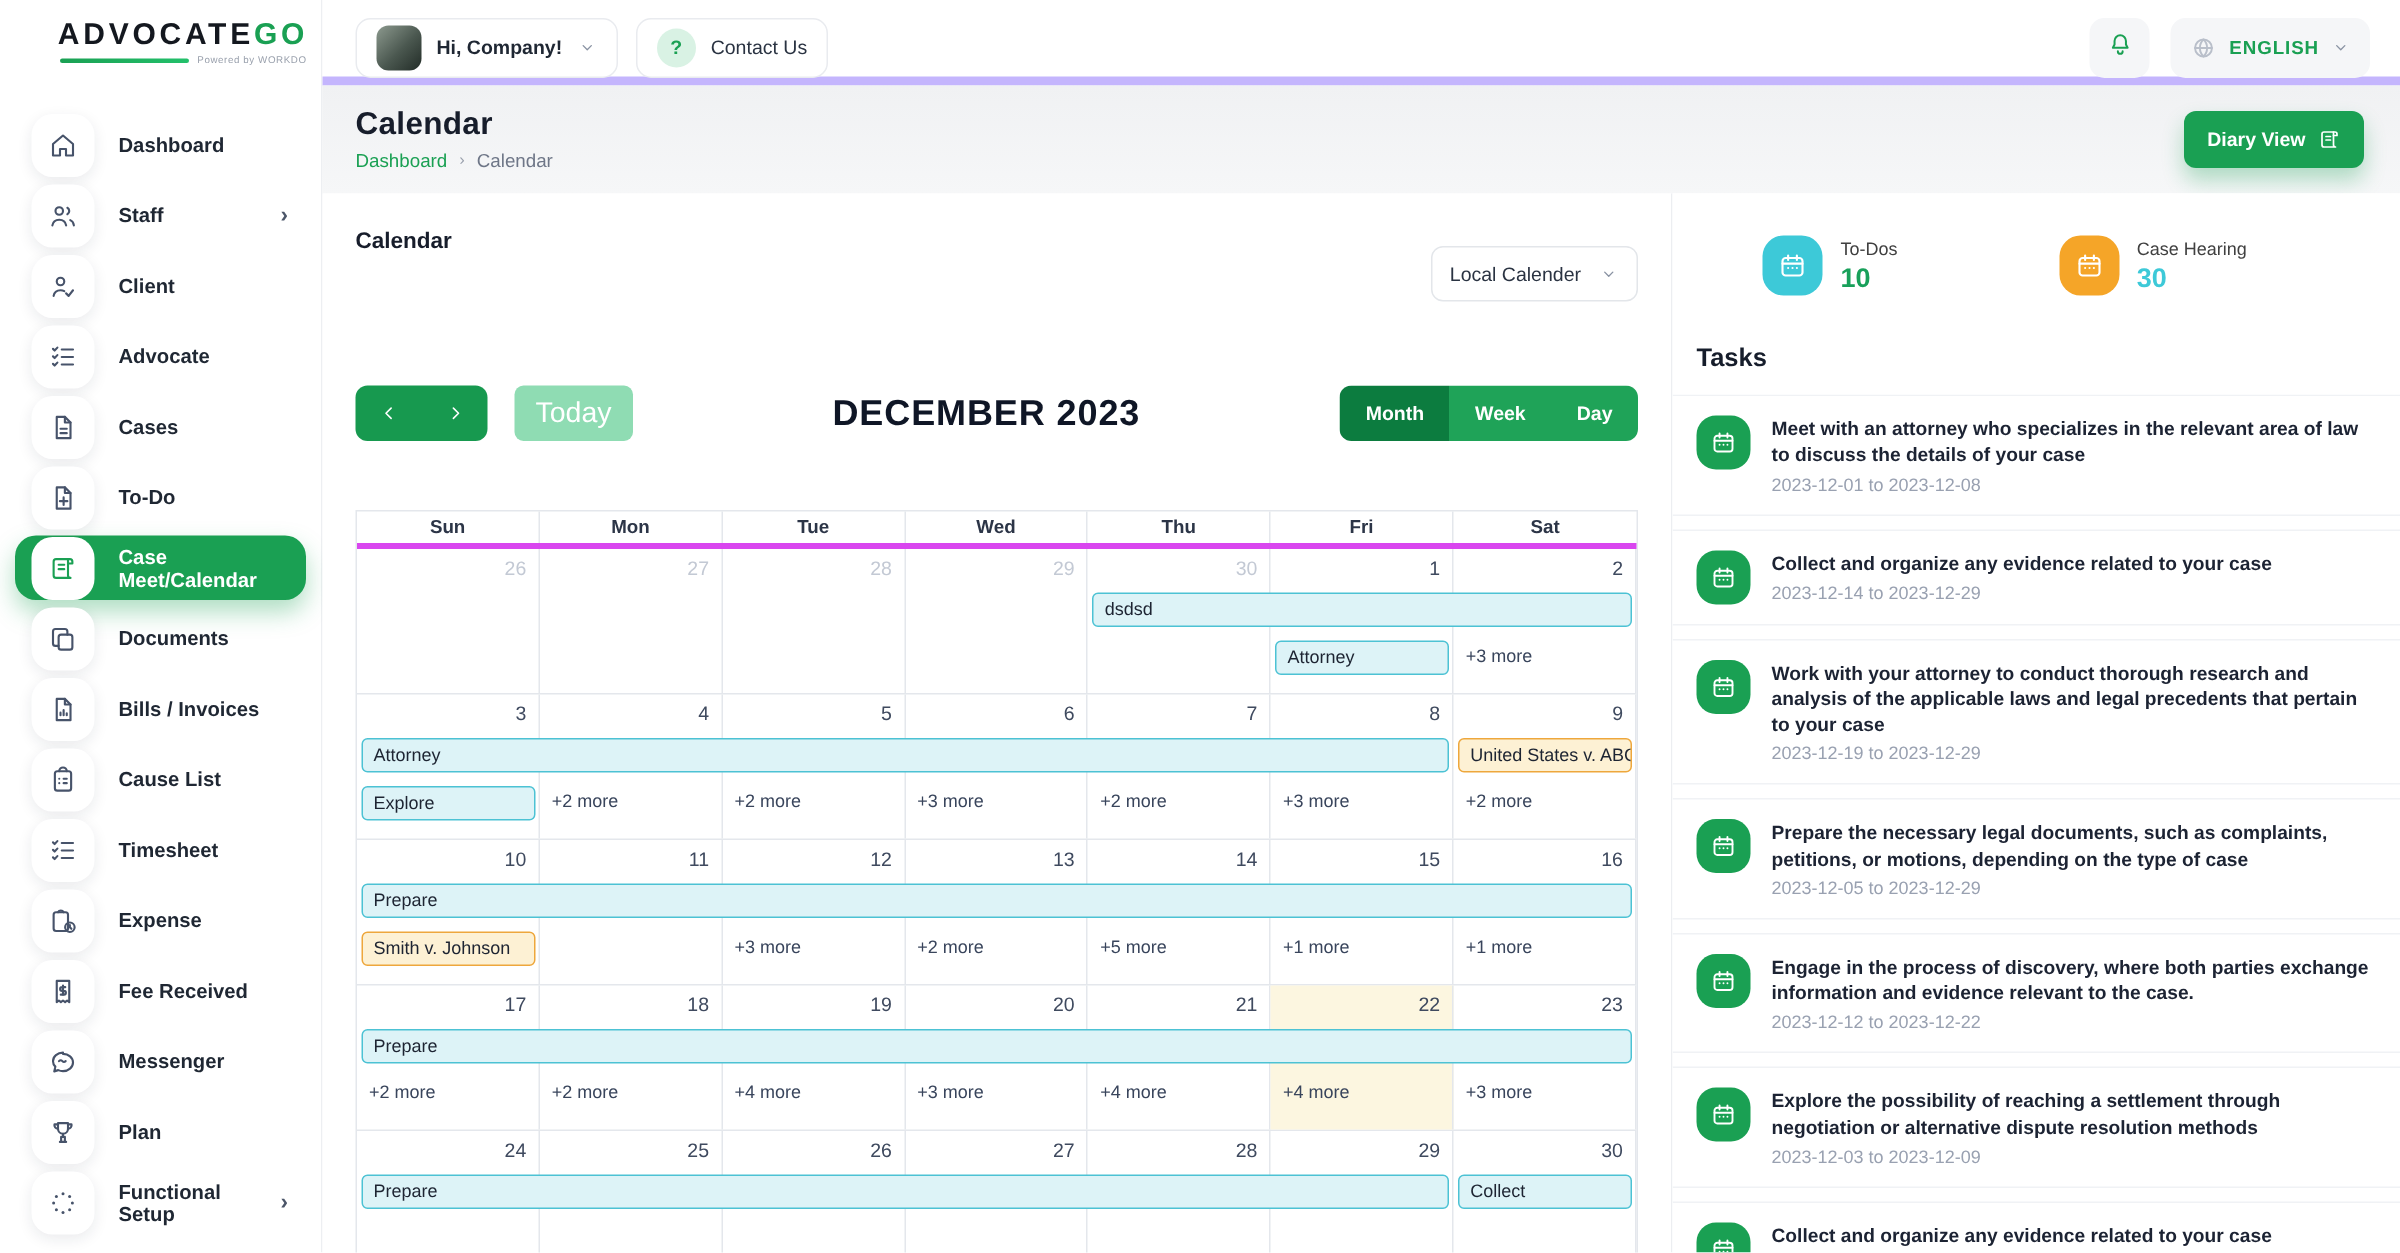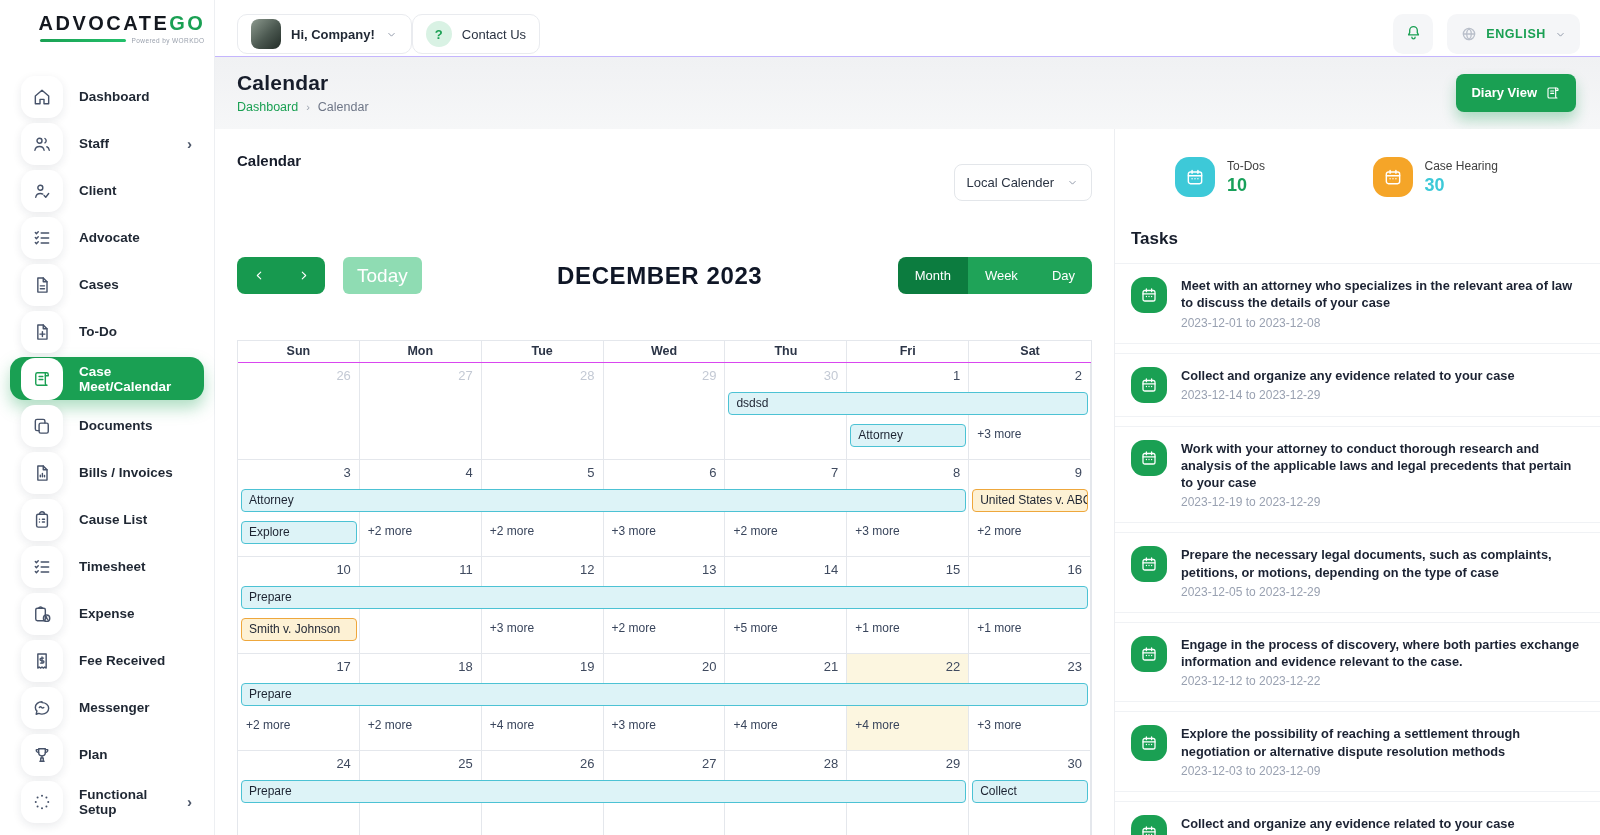--- a/index.html
+++ b/index.html
@@ -20,22 +20,22 @@
     font-size:13.5px; font-weight:bold; color:#1f2733; cursor:pointer; border-radius:14px; }
   .nav-icon { width:42px; height:42px; border-radius:14px; background:#fff; flex:0 0 42px;
     box-shadow:0 3px 10px rgba(25,35,60,.09); display:flex; align-items:center; justify-content:center; color:#47536a; }
   .nav-icon svg { width:20px; height:20px; }
   .nav-item.active { background:#1aa053; color:#fff; box-shadow:0 8px 16px rgba(26,160,83,.35); }
   .nav-item.active .nav-icon { color:#1aa053; box-shadow:none; }
   .nav-chev { margin-left:auto; color:#4c5669; font-size:15px; font-weight:bold; padding-right:4px; }
 
   
   .main { flex:1; display:flex; flex-direction:column; min-width:0; }
-  .topbar { flex:0 0 57px; height:57px; background:#fff; border-bottom:1px solid #c4b5fd;
-    display:flex; align-items:center; padding:12px 20px 0 22px; }
+  .topbar { flex:0 0 57px; height:57px; background:#fff; border-bottom:6px solid #c4b5fd;
+    display:flex; align-items:center; gap:12px; padding:12px 20px 0 22px; }
   .pill { display:flex; align-items:center; gap:10px; border:1px solid #e9ebef; border-radius:10px;
     height:40px; padding:0 13px; background:#fff; cursor:pointer; }
   .avatar { width:30px; height:30px; border-radius:8px;
     background:linear-gradient(135deg,#8d9a8f 0%,#4a574f 55%,#222c27 100%); }
   .greet { font-size:13px; font-weight:bold; color:#1f2733; }
   .chev-sm { color:#8a93a3; display:flex; } .chev-sm svg { width:13px; height:13px; }
   .qmark { width:26px; height:26px; border-radius:50%; background:#d9f2e4; color:#1aa053;
     display:flex; align-items:center; justify-content:center; font-size:13px; font-weight:bold; }
   .qmark::before { content:"?"; }
   .contact-label { font-size:13px; color:#2a3342; }
@@ -70,25 +70,25 @@
     height:37px; padding:0 12px; font-size:13px; color:#2a3342; margin-top:15px; background:#fff; cursor:pointer; }
   .fc-toolbar { display:flex; align-items:center; margin-top:56px; }
   .nav-btns { display:flex; background:#17994f; border-radius:8px; overflow:hidden; height:37px; }
   .nav-btn { width:44px; display:flex; align-items:center; justify-content:center; color:#fff; cursor:pointer; }
   .nav-btn svg { width:15px; height:15px; }
   .today-btn { margin-left:18px; background:#8fdcb3; color:#fff; border-radius:6px; height:37px;
     padding:18px 14px; font-size:19px; display:flex; align-items:center; cursor:pointer; }
   .fc-title { flex:1; text-align:center; font-size:24px; font-weight:bold; letter-spacing:.6px; color:#0f1626; }
   .views { display:flex; border-radius:8px; overflow:hidden; height:37px; }
   .view-btn { padding:0 17px; display:flex; align-items:center; color:#fff; font-size:13px;
-    background:#1fa358; cursor:pointer; }
+    background:#1fa358; cursor:pointer;font-weight:bold; }
   .view-btn.active { background:#0c7c3f; }
 
   .grid { margin-top:46px; border:1px solid #e4e7ec; }
-  .dow-row { display:grid; grid-template-columns:repeat(7,1fr); border-bottom:1px solid #d946ef; }
+  .dow-row { display:grid; grid-template-columns:repeat(7,1fr); border-bottom:4px solid #d946ef; }
   .dow { height:21px; line-height:21px; text-align:center; font-size:12.5px; font-weight:bold;
     color:#2c3547; border-right:1px solid #e4e7ec; }
   .dow:last-child { border-right:none; }
   .week-row { position:relative; display:grid; grid-template-columns:repeat(7,1fr); height:97px;
     border-bottom:1px solid #e4e7ec; }
   .week-row:last-child { border-bottom:none; }
   .day-cell { border-right:1px solid #e4e7ec; text-align:right; padding:5px 8px; font-size:13px; color:#3f4a5f; }
   .day-cell:last-child { border-right:none; }
   .day-cell.muted { color:#c3c9d4; }
   .day-cell.today { background:#fcf6e0; }

